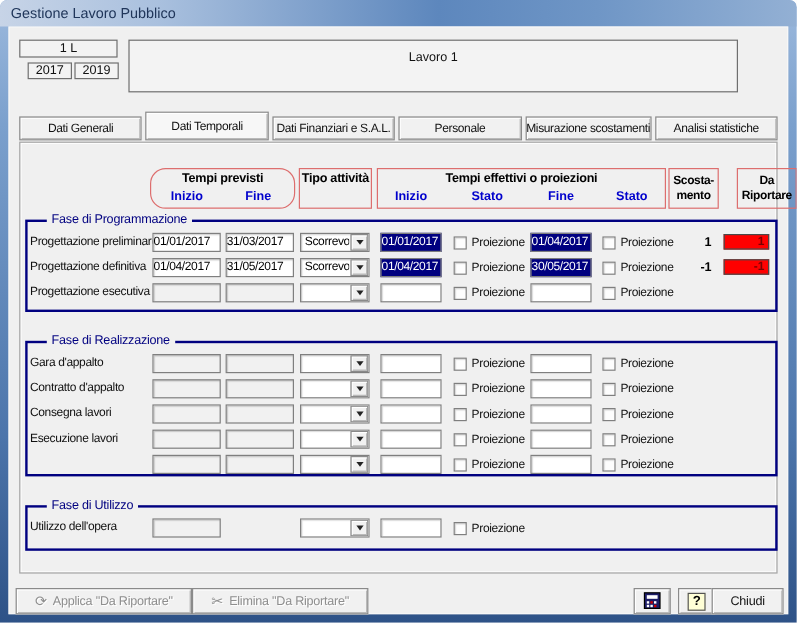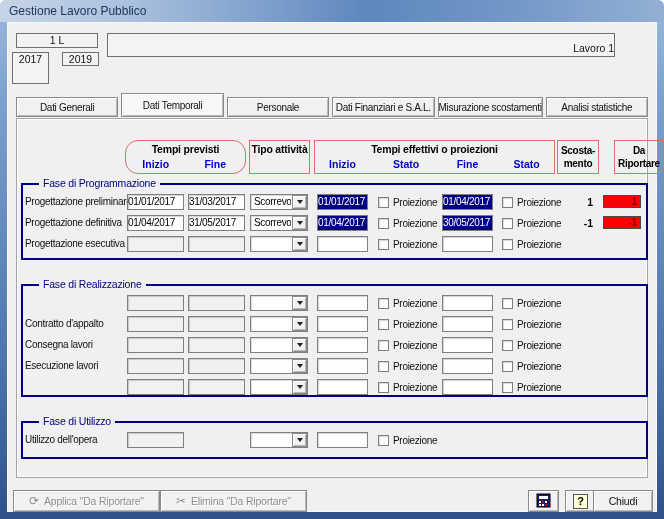--- a/index.html
+++ b/index.html
@@ -25,23 +25,23 @@
     background:#f0f0f0;
     box-shadow: inset 0 0 0 1px rgba(255,255,255,0.55);
   }
 
   
   .flatbox {
     position:absolute; border:1px solid #6f6f6f; background:#f3f3f3;
     text-align:center; font-size:10.5px; color:#111;
   }
   .id-box   { left:9px;  top:11px; width:82px;  height:15px; line-height:13px; }
-  .year1    { left:5px; top:30px; width:37px;  height:32px; line-height:12px; }
+  .year1    { left:16px; top:30px; width:37px;  height:14px; line-height:12px; }
   .year2    { left:55px; top:30px; width:37px;  height:14px; line-height:12px; }
-  .name-box { left:100px; top:11px; width:508px; height:24px; line-height:29px;text-align:right; }
+  .name-box { left:100px; top:11px; width:508px; height:44px; line-height:29px; }
 
   
   .tabs { position:absolute; left:9px; top:71px; width:632px; height:24px;
           display:flex; gap:3px; align-items:flex-end; }
   .tab {
     flex:1; height:20px; cursor:default;
     font-family:"Liberation Sans",sans-serif; font-size:10px; letter-spacing:-0.3px;
     white-space:nowrap; color:#111; text-align:center;
     background:#f1f1f1; border:1px solid #8a8a8a;
     box-shadow: inset 1px 1px 0 #ffffff, inset -1px -1px 0 #b9b9b9;
@@ -162,22 +162,22 @@
   <div class="client">
 
     <div class="flatbox id-box">1 L</div>
     <div class="flatbox year1">2017</div>
     <div class="flatbox year2">2019</div>
     <div class="flatbox name-box">Lavoro 1</div>
 
     <div class="tabs">
       <button class="tab">Dati Generali</button>
       <button class="tab active">Dati Temporali</button>
+      <button class="tab">Dati Finanziari e S.A.L.</button>
       <button class="tab">Personale</button>
-      <button class="tab">Dati Finanziari e S.A.L.</button>
       <button class="tab">Misurazione scostamenti</button>
       <button class="tab">Analisi statistiche</button>
     </div>
 
     <div class="panel">
 
       <div class="hdr hdrA">
         <div class="hdr-title">Tempi previsti</div>
         <div class="hdr-subs">
           <span>Inizio</span>
@@ -277,20 +277,21 @@
           <span class="chk-box"></span>
           <span class="chk-lbl">Proiezione</span>
         </span>
       </div>
 
       <div class="group g2">
         <span class="group-label">Fase di Realizzazione</span>
       </div>
 
       <div class="row" style="top:176px">
+        <span class="cell lbl">Gara d'appalto</span>
         <span class="cell input prev-empty c-ip"></span>
         <span class="cell input prev-empty c-fp"></span>
         <span class="combo" style="left:233px;width:58px">
           <span class="combo-text"></span>
           <span class="combo-btn">
               <span class="tri"></span>
             </span>
         </span>
         <span class="cell input c-ie"></span>
         <span class="chk c-k1">

